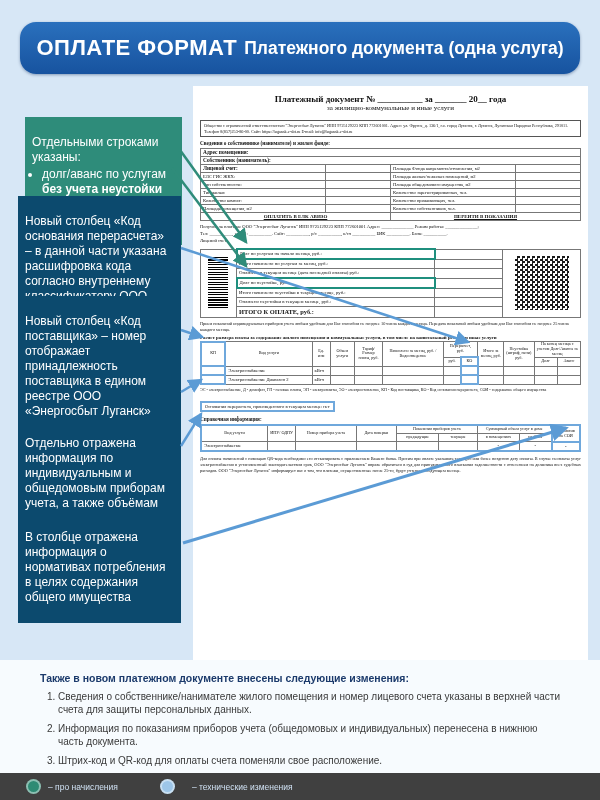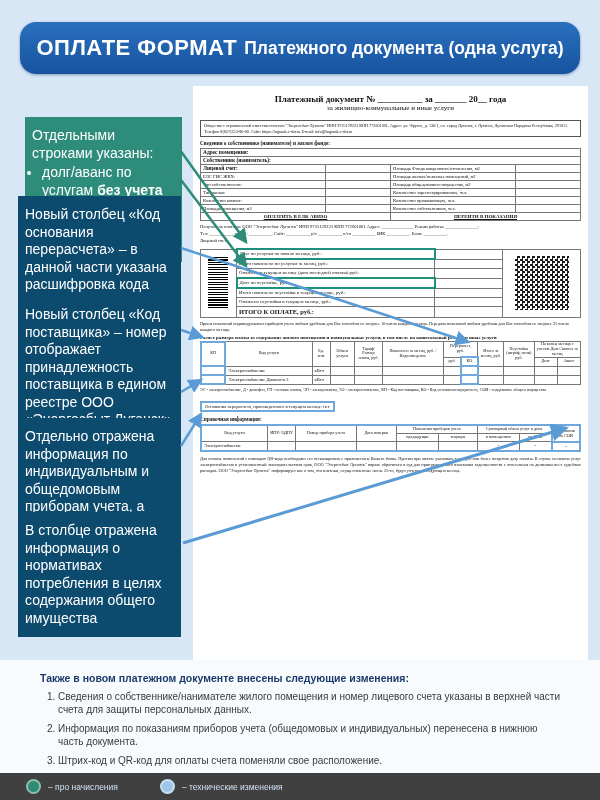--- a/index.html
+++ b/index.html
@@ -8,21 +8,21 @@
 
   
   .hdr{position:absolute;left:20px;top:22px;width:560px;height:52px;border-radius:16px;
        background:linear-gradient(180deg,#2a70bd,#17539f);
        box-shadow:0 1px 3px rgba(10,40,90,.4);
        display:flex;align-items:center;justify-content:center;white-space:nowrap;}
   .hdr .t1{color:#fff;font-weight:bold;font-size:22px;letter-spacing:.5px;}
   .hdr .t2{color:#fff;font-weight:bold;font-size:17.5px;margin-left:7px;}
 
   
-  .co{position:absolute;color:#fff;font-size:14px;line-height:1.25;padding:10px 7px;box-sizing:border-box;}
+  .co{position:absolute;color:#fff;font-size:12px;line-height:1.25;padding:18px 7px;box-sizing:border-box;}
   .co-teal{background:#2e8c7a;}
   .co-blue{background:#0c4a6e;}
   .co ul{margin:2px 0 0 0;padding-left:10px;}
   .co li{margin:0;}
   .co b{font-weight:bold;}
 
   
   .sheet{position:absolute;left:193px;top:86px;width:395px;height:574px;background:#fff;
          box-sizing:border-box;padding:8px 7px 0 7px;color:#111;
          font-family:"Liberation Serif",serif;}
@@ -65,21 +65,21 @@
   .changes ol{margin:0;padding-left:18px;}
   .changes li{font-size:10px;color:#3a3a3a;margin-bottom:6px;line-height:1.3;}
   .footer{position:absolute;left:0;bottom:0;width:600px;height:27px;background:#404040;
           display:flex;align-items:center;}
   .leg{display:flex;align-items:center;margin-left:26px;}
   .leg .dot{width:15px;height:15px;border-radius:50%;border:2px solid rgba(255,255,255,.45);
             box-sizing:border-box;margin-right:7px;}
   .dot-green{background:#2e8b74;}
   .dot-blue{background:#9dc6e8;}
   .leg .lbl{color:#cfe0f2;font-size:8.5px;}
-  .leg + .leg{margin-left:42px;}
+  .leg + .leg{margin-left:42px;gap:10px;}
 
   .arrows{position:absolute;left:0;top:0;pointer-events:none;}
 </style>
 </head>
 <body>
 
 <div class="page">
 
   <div class="hdr">
     <span class="t1">ОПЛАТЕ ФОРМАТ</span>

